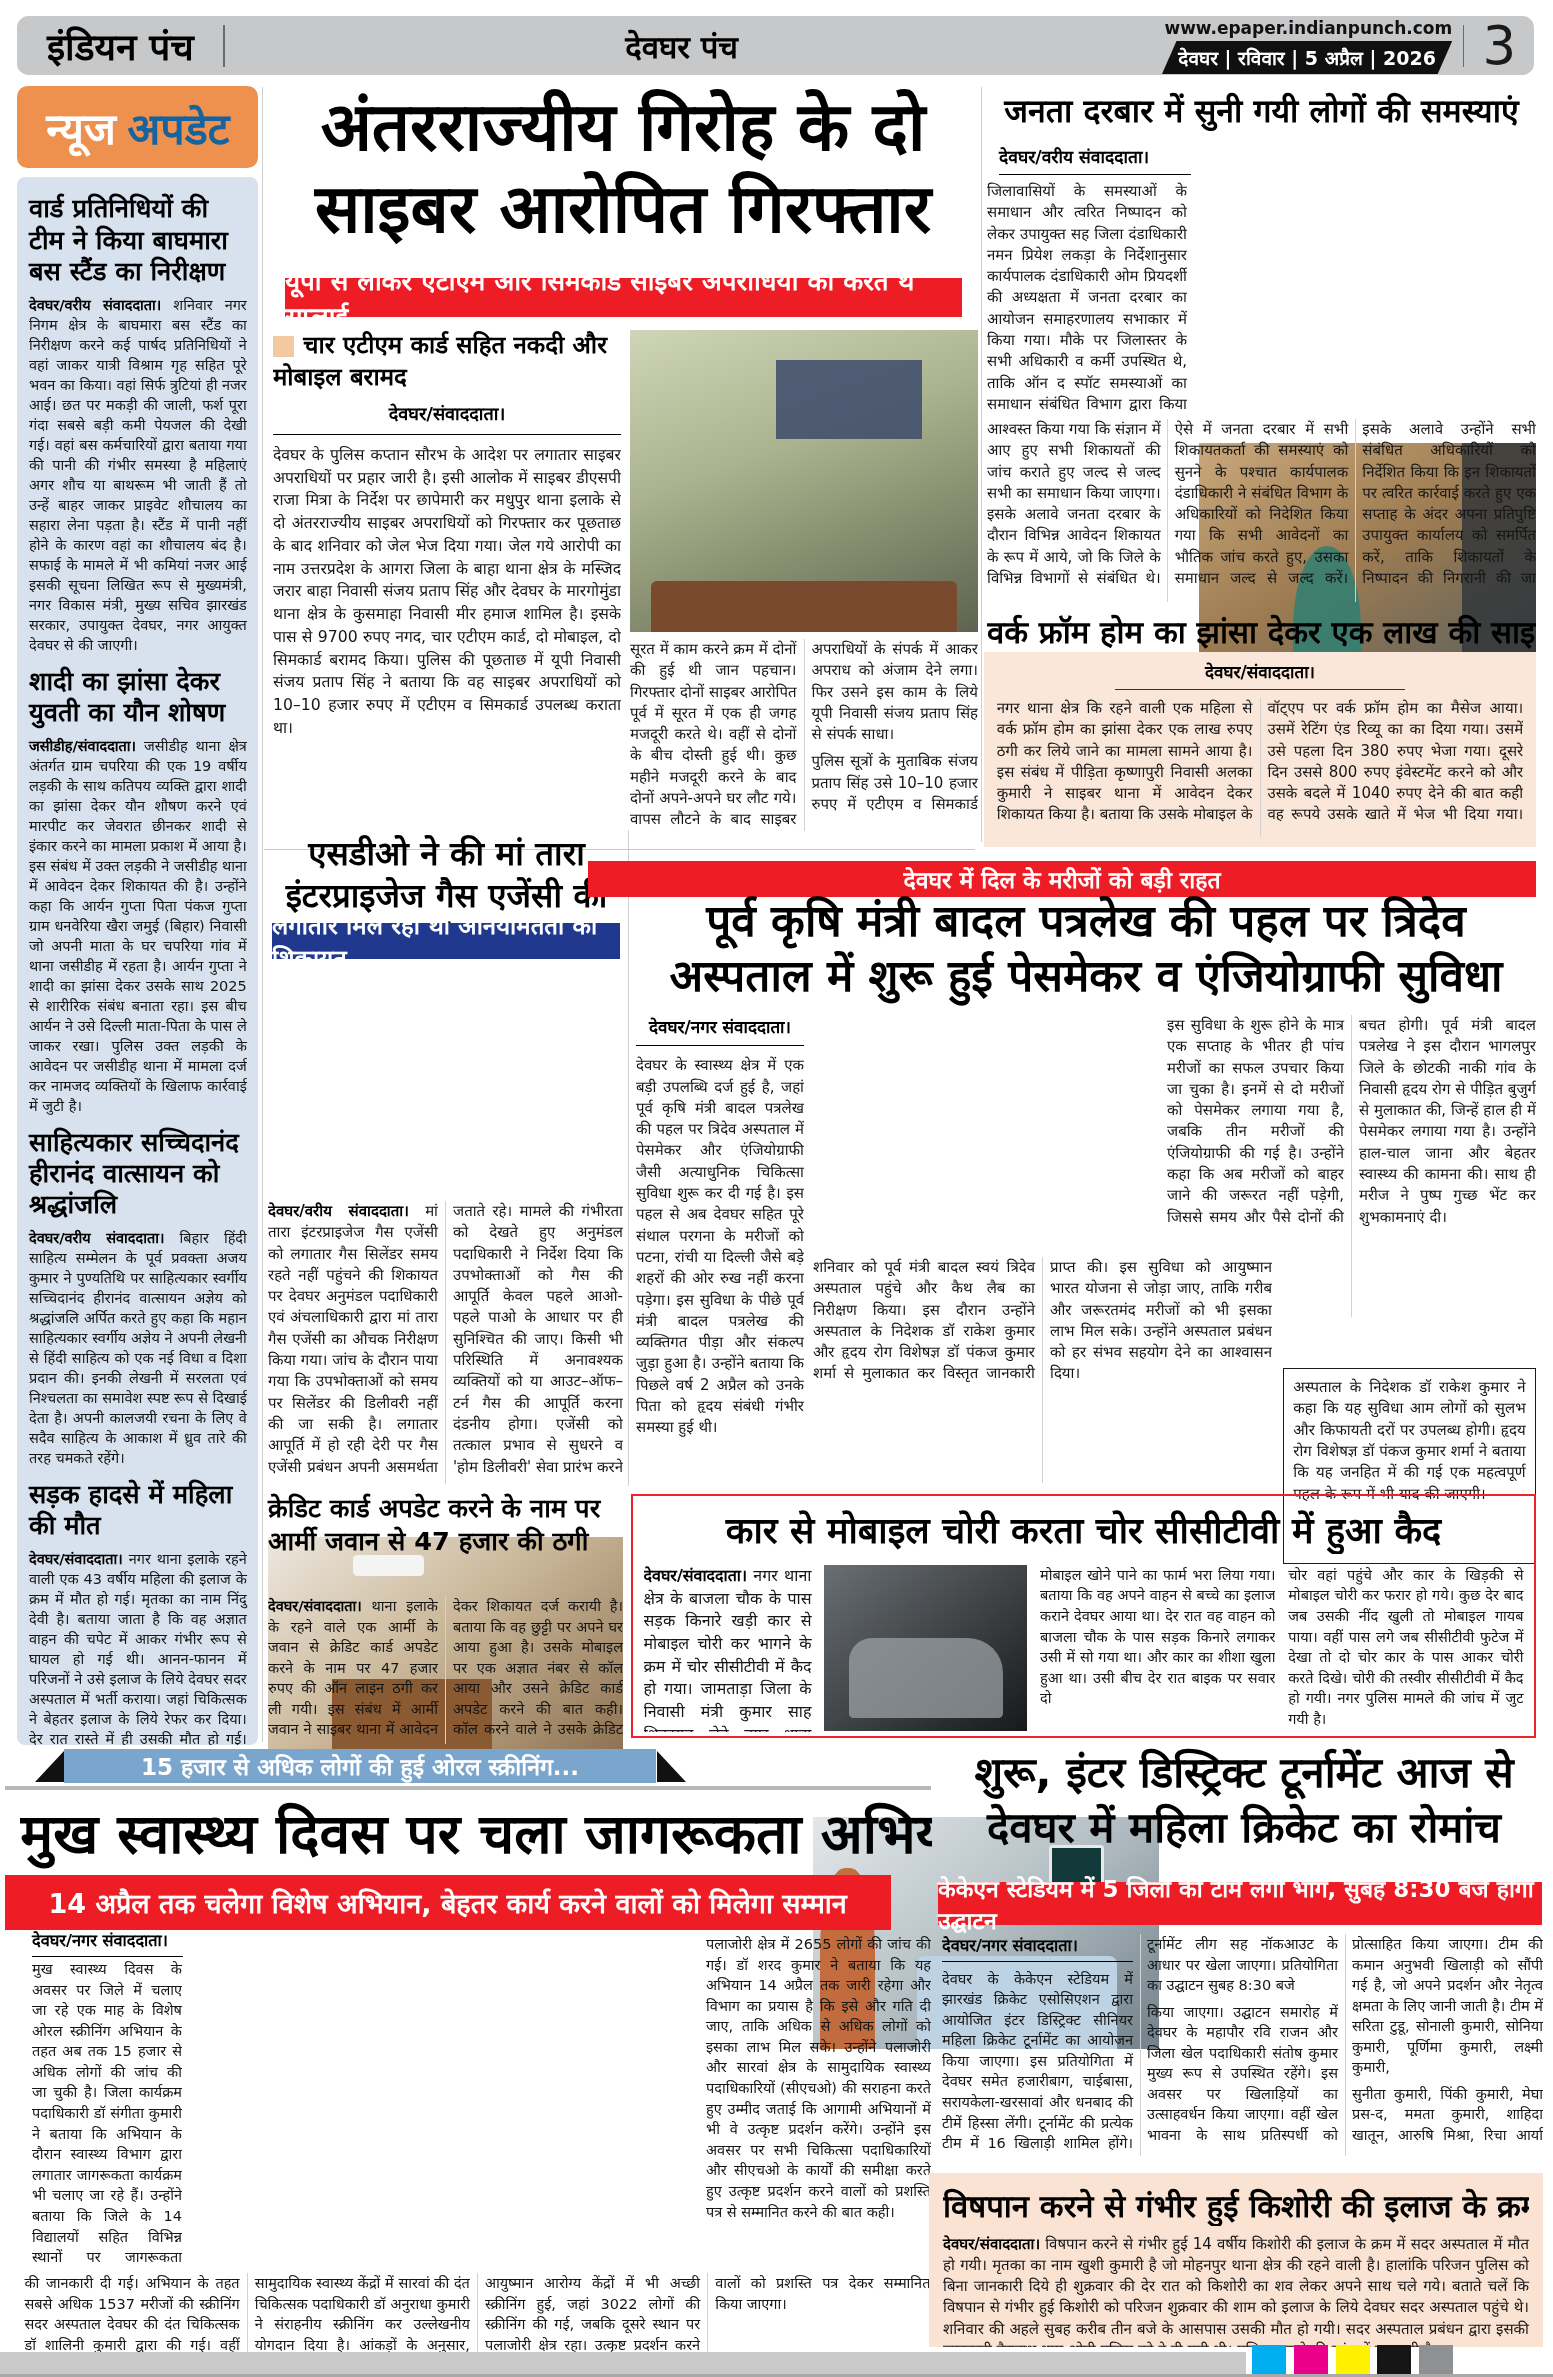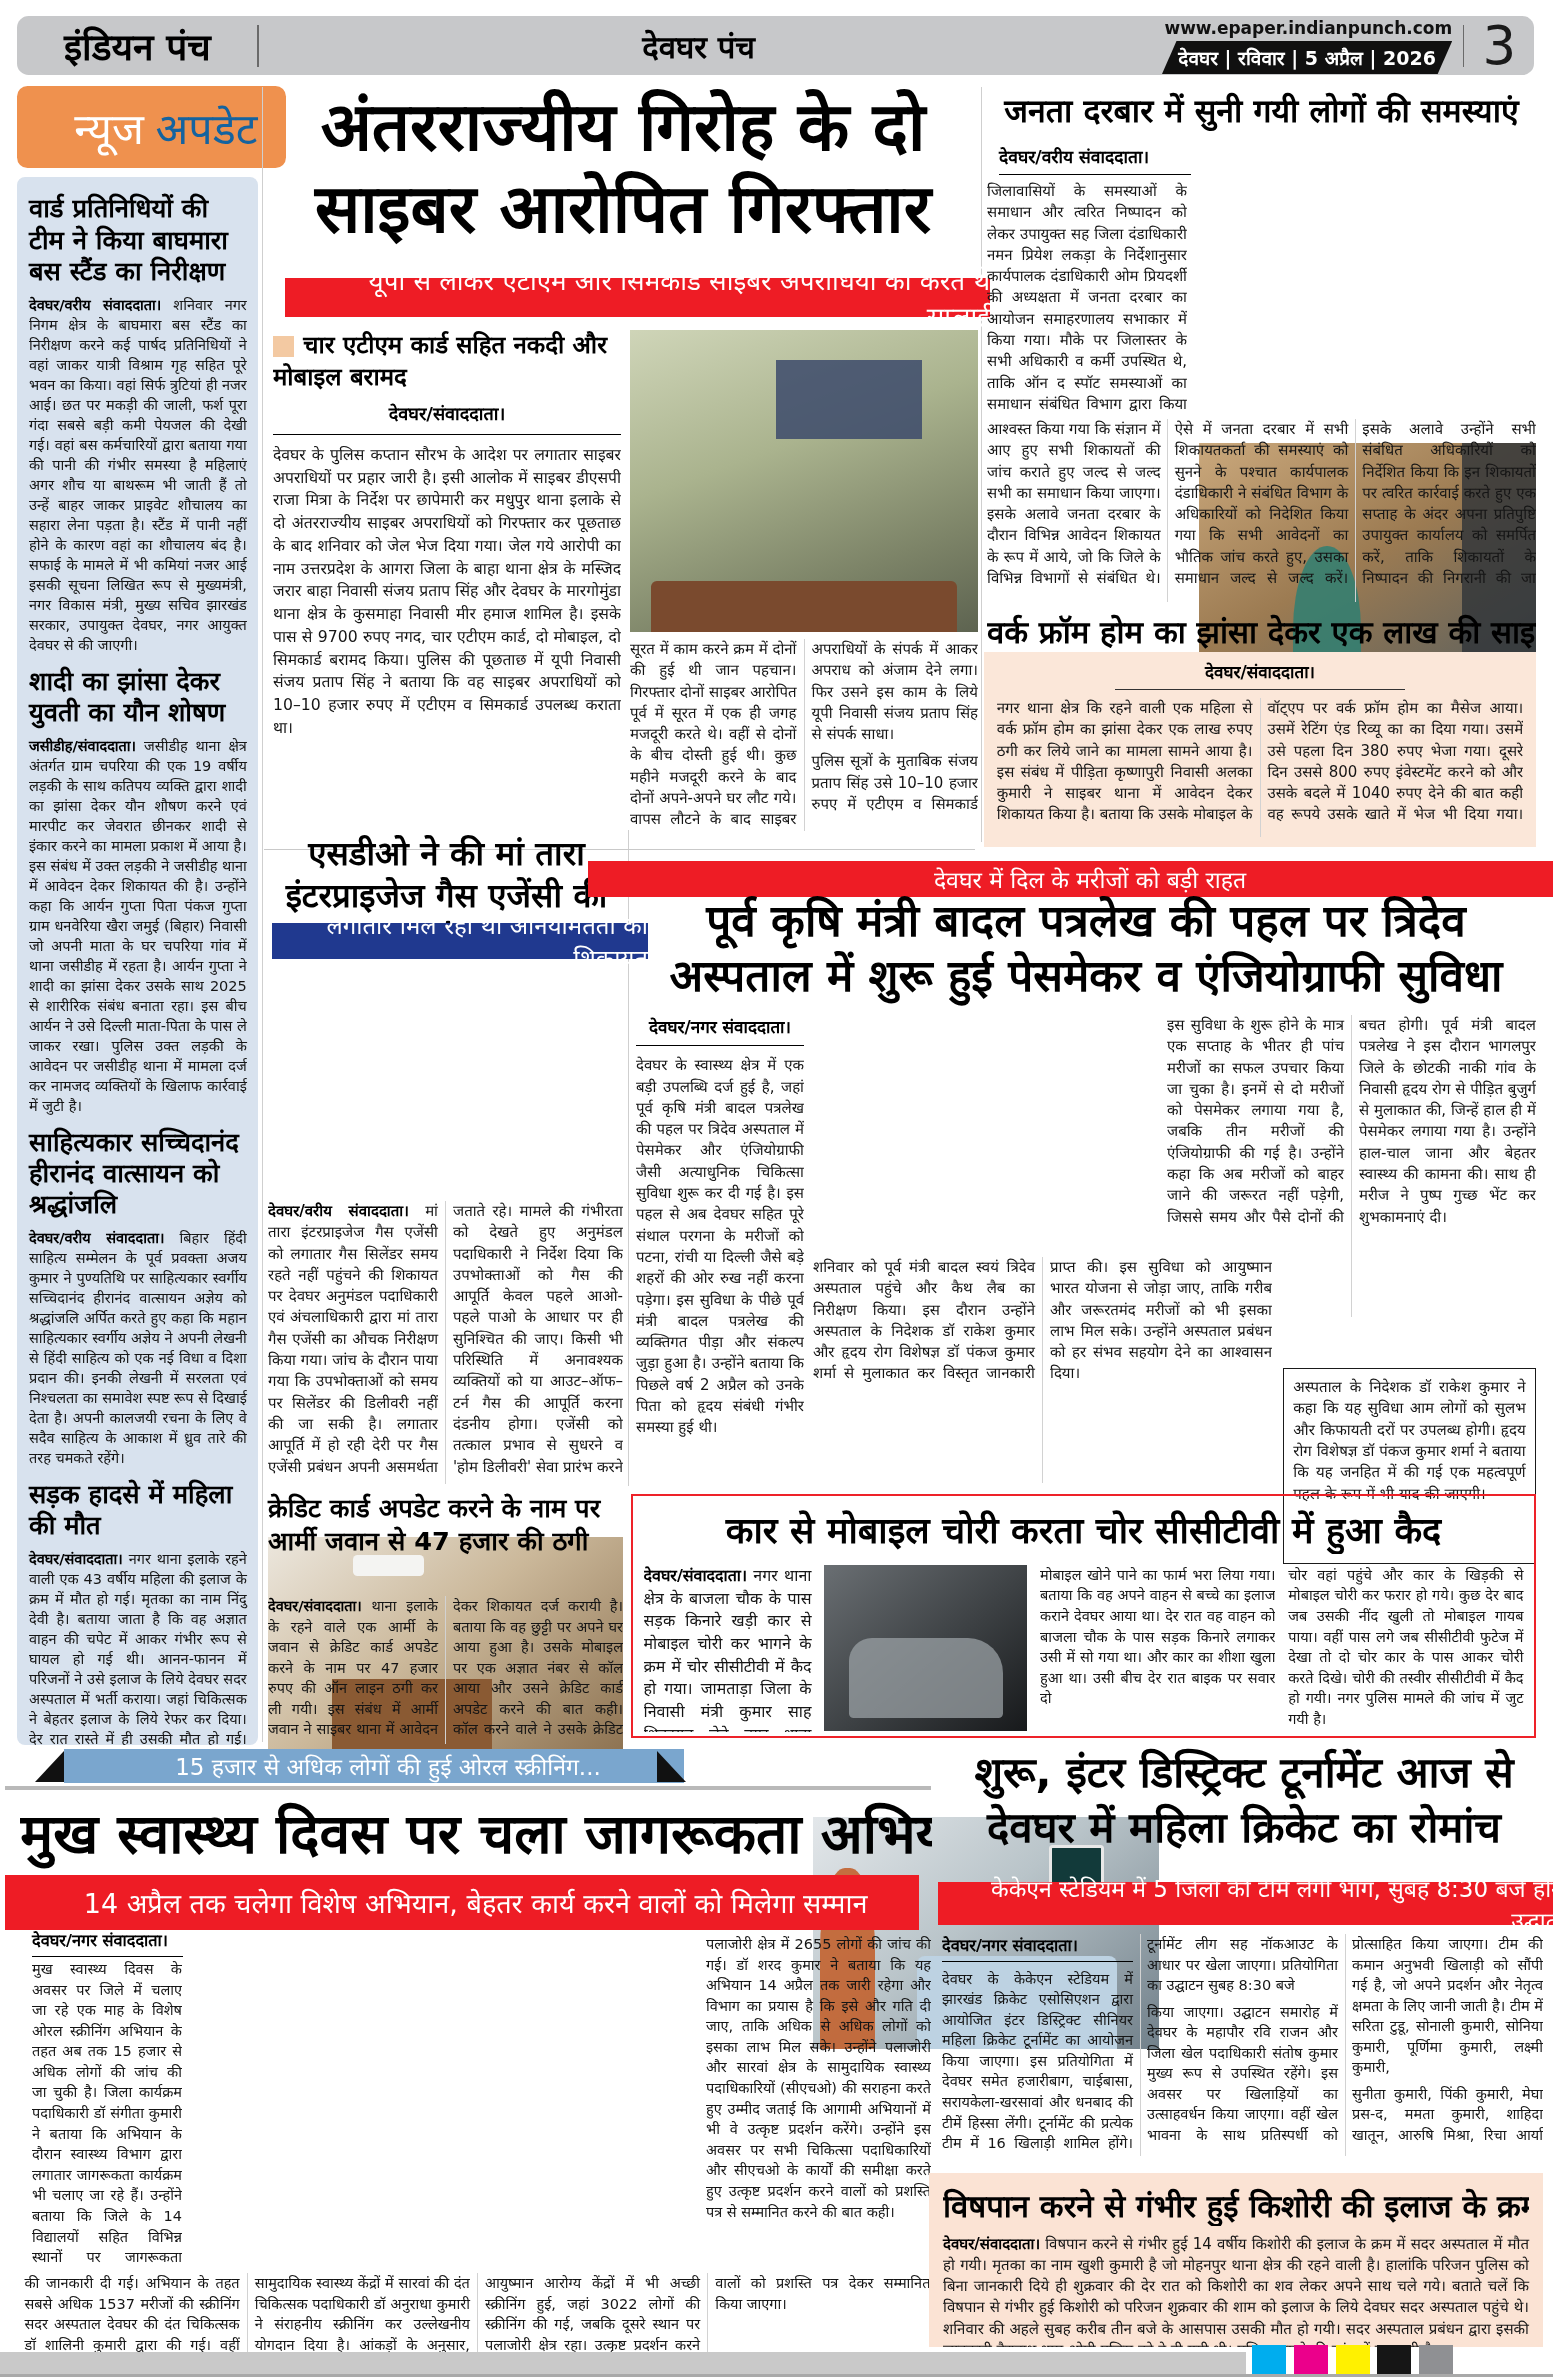--- a/index.html
+++ b/index.html
@@ -5,41 +5,41 @@
   html,body{margin:0;padding:0;background:#e8e8e8;}
   #page{position:relative;width:1553px;height:2377px;background:#ffffff;overflow:hidden;
         font-family:"DejaVu Sans","Liberation Sans",sans-serif;color:#111;}
   .abs{position:absolute;}
   .clip{overflow:hidden;}
   .center{text-align:center;}
   .bold{font-weight:bold;}
   .hl{font-weight:bold;color:#000;}
   .body-text{font-size:15px;line-height:1.42;text-align:justify;color:#151515;}
   .byline{font-weight:bold;color:#000;}
-  .band{display:flex;align-items:center;justify-content:center;text-align:right;font-weight:normal;padding-left:28px;}
+  .band{display:flex;align-items:center;justify-content:center;text-align:left;font-weight:bold;}
   .band-red{background:#ee1c25;color:#fff;}
   .band-blue{background:#20398f;color:#fff;}
   .band-steel{background:#7aa6ce;color:#fff;}
   .vrule{background:#cfcfcf;width:1.2px;}
   .hrule{background:#c9c9c9;height:1.2px;}
   .photo{position:relative;overflow:hidden;}
   .cols2{column-count:2;column-gap:15px;column-rule:0.6px solid #d2d2d2;}
   .cols3{column-count:3;column-gap:14px;column-rule:0.6px solid #d2d2d2;}
   .cols4{column-count:4;column-gap:15px;column-rule:0.6px solid #d2d2d2;}
   .bullet{display:inline-block;width:21px;height:21px;background:#f3c9a2;margin-right:9.3px;vertical-align:middle;}
   .sq{position:absolute;width:34px;height:34px;}
   p{margin:0 0 5.8px 0;}
 </style>
 </head>
 <body>
 
 <div id="page">
 
   <div class="abs" style="left:17.4px;top:16.3px;width:1517px;height:59px;background:#c7c8ca;border-radius:11.6px;display:flex;align-items:center;">
-    <div class="hl center" style="width:240px;font-size:37px;text-align:center;">इंडियन पंच</div>
+    <div class="hl center" style="width:206px;font-size:37px;text-align:center;">इंडियन पंच</div>
     <div style="width:1.7px;height:42px;background:#6a6a6a;"></div>
     <div class="hl center" style="flex:1;font-size:31px;">देवघर पंच</div>
     <div style="width:314px;display:flex;flex-direction:column;align-items:flex-end;padding-right:10.5px;">
       <div class="bold" style="font-size:17px;color:#111;">www.epaper.indianpunch.com</div>
       <div style="margin-top:3.5px;background:#101010;color:#fff;font-weight:bold;font-size:19px;padding:3.5px 16.3px;clip-path:polygon(5% 0,100% 0,95% 100%,0 100%);">देवघर | रविवार | 5 अप्रैल | 2026</div>
     </div>
     <div style="width:1.7px;height:42px;background:#6a6a6a;"></div>
     <div class="center" style="width:70px;font-size:53px;color:#1a1a1a;">3</div>
   </div>
 

